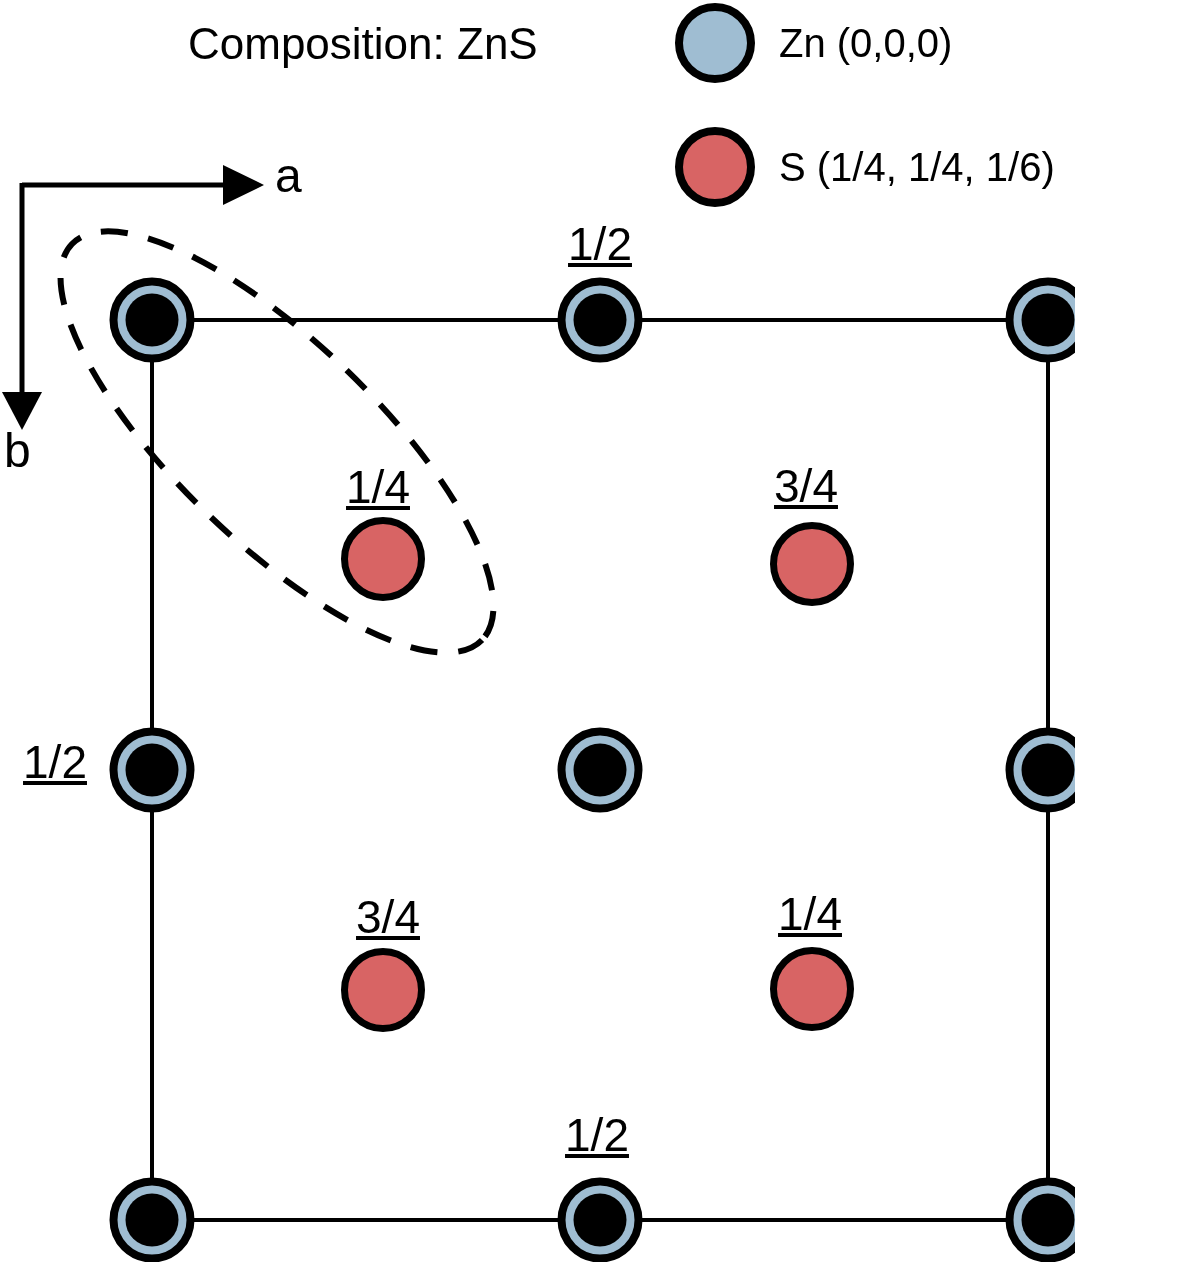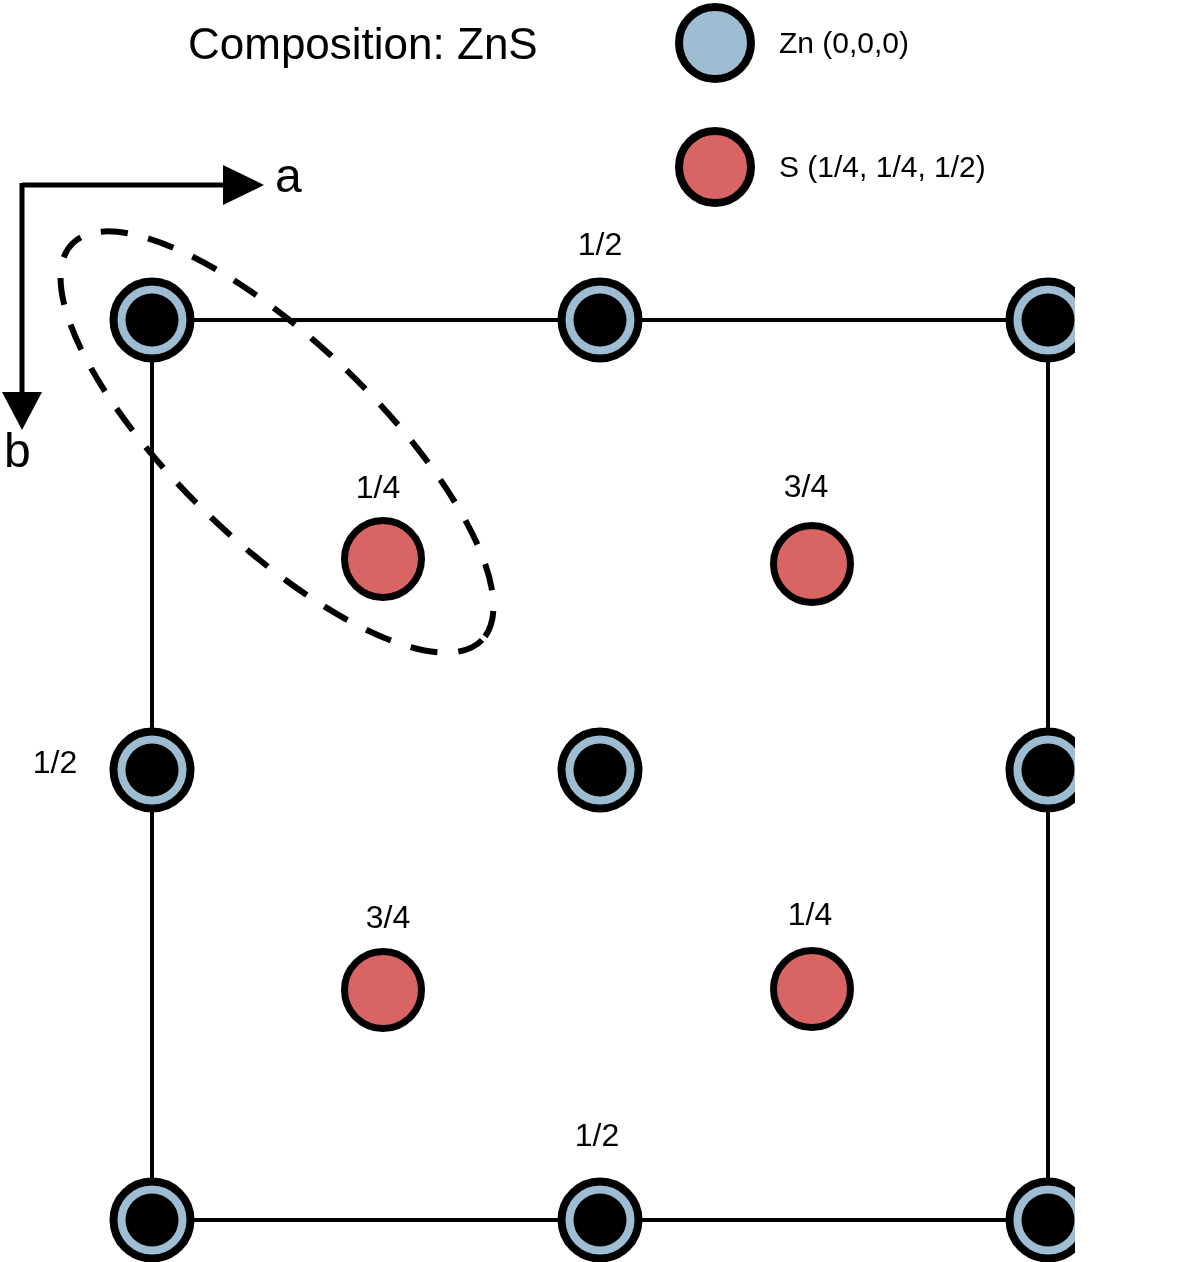--- a/index.html
+++ b/index.html
@@ -23,35 +23,35 @@
   }
   .zn-core{width:53px;height:53px;border-radius:50%;background:#000;}
   .s-atom{
     position:absolute;width:70px;height:70px;box-sizing:content-box;
     border:7px solid #000;border-radius:50%;
     background:var(--s-fill,#d86464);
     transform:translate(-50%,-50%);
   }
   .frac-label{
     position:absolute;transform:translate(-50%,-50%);
-    font-size:32px;line-height:1;white-space:nowrap;
+    font-size:46px;line-height:1;white-space:nowrap;text-decoration:underline;
   }
 
   .title-block{position:absolute;left:188px;top:14px;font-size:44px;line-height:59px;z-index:3;}
 
   .legend{position:absolute;left:675px;top:3px;z-index:3;}
   .legend-row{display:flex;align-items:center;gap:24px;height:80px;}
   .legend-row + .legend-row{margin-top:44px;}
   .legend-circle{
     width:64px;height:64px;box-sizing:content-box;flex:0 0 auto;
     border:8px solid #000;border-radius:50%;
   }
   .legend-circle.zn{background:var(--zn-fill,#9fbdd2);}
   .legend-circle.s{background:var(--s-fill,#d86464);}
-  .legend-label{font-size:30px;line-height:1;white-space:nowrap;}
+  .legend-label{font-size:40px;line-height:1;white-space:nowrap;}
 
   .axis-label{position:absolute;font-size:48px;line-height:1;z-index:3;}
   #axis-a-label{left:275px;top:152px;}
   #axis-b-label{left:4px;top:427px;}
 </style>
 </head>
 <body>
 
 <div id="canvas">
 
@@ -75,21 +75,21 @@
     <div>Composition: ZnS</div>
   </div>
 
   <div class="legend">
     <div class="legend-row">
       <div class="legend-circle zn"></div>
       <div class="legend-label">Zn (0,0,0)</div>
     </div>
     <div class="legend-row">
       <div class="legend-circle s"></div>
-      <div class="legend-label">S (1/4, 1/4, 1/2)</div>
+      <div class="legend-label">S (1/4, 1/4, 1/6)</div>
     </div>
   </div>
 
   <div class="axis-label" id="axis-a-label">a</div>
   <div class="axis-label" id="axis-b-label">b</div>
 
   <div id="atom-layer">
       <div class="zn-atom" style="left: 152px; top: 320px;">
         <div class="zn-core"></div>
       </div>

